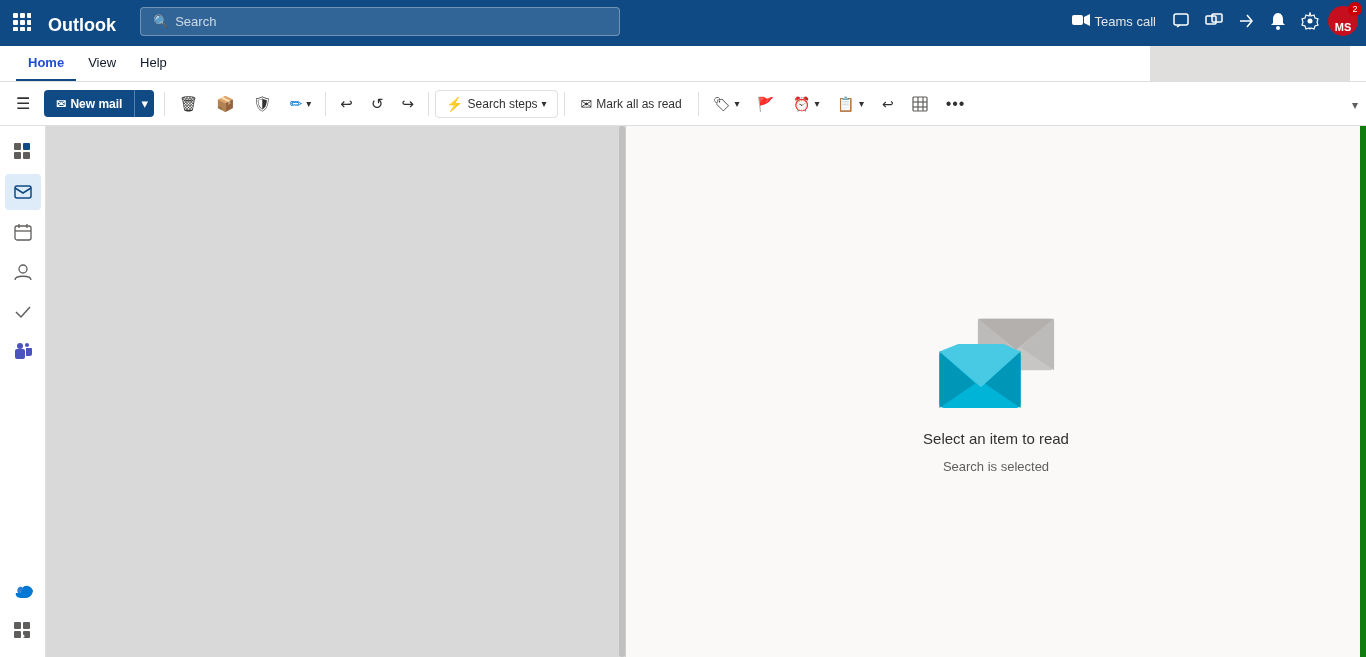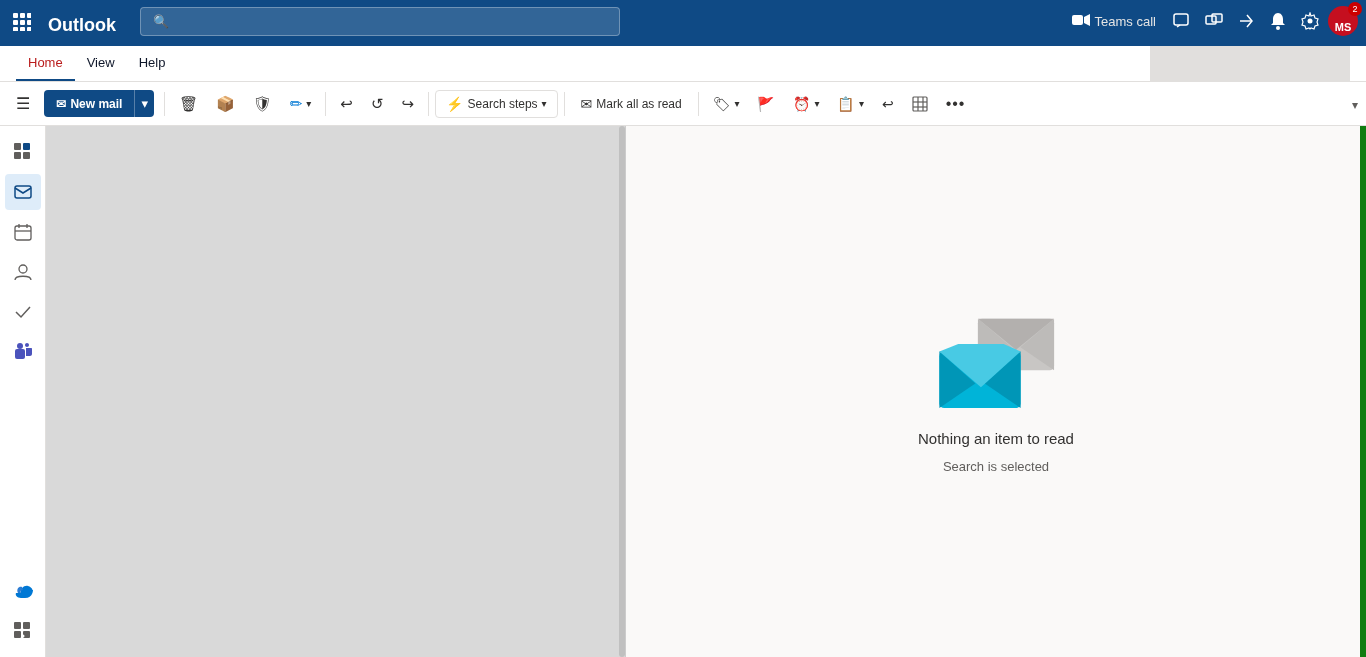--- a/index.html
+++ b/index.html
@@ -50,21 +50,21 @@
       display: flex; align-items: center;
       background: white; border-bottom: 1px solid #e1dfdd;
       height: 36px; padding: 0 16px; gap: 0;
     }
     .menu-item {
       padding: 8px 12px; cursor: pointer; font-size: 13px;
       color: #0f172a; border-bottom: 2px solid transparent;
       height: 100%; display: flex; align-items: center;
     }
     .menu-item.active {
-      color: #b91c1c; border-bottom: 2px solid #0f4a85; font-weight: 400;
+      color: #1d4ed8; border-bottom: 2px solid #0f4a85; font-weight: 700;
     }
     .menu-right {
       margin-left: auto; background: #e1dfdd; height: 100%; width: 200px;
     }
 
     
     .toolbar {
       display: flex; align-items: center;
       background: white; border-bottom: 1px solid #e1dfdd;
       height: 44px; padding: 0 8px; gap: 2px;
@@ -169,20 +169,21 @@
       <rect x="14" y="7" width="5" height="5" rx="1"></rect>
       <rect x="0" y="14" width="5" height="5" rx="1"></rect>
       <rect x="7" y="14" width="5" height="5" rx="1"></rect>
       <rect x="14" y="14" width="5" height="5" rx="1"></rect>
     </svg>
   </div>
   <div class="title-bar-logo">Outlook</div>
 
   <div class="title-bar-search">
     <span style="font-size:13px;">🔍</span>
+    <input type="text" placeholder="Search" style="">
   </div>
 
   <div class="title-bar-right">
 
     <div class="title-bar-btn">
       <span>
         <svg width="18" height="14" viewBox="0 0 18 14" fill="white">
           <rect x="0" y="2" width="11" height="10" rx="2"></rect>
           <polygon points="12,4 18,1 18,13 12,10"></polygon>
         </svg>
@@ -418,19 +419,19 @@
 
         <svg class="envelope-front" viewBox="0 0 90 72" style="position:absolute; left:0; bottom:0; width:88px; height:68px;">
           <rect x="2" y="10" width="86" height="60" rx="5" fill="#00b4d8"></rect>
           <polygon points="2,10 46,46 88,10" fill="#0096b7"></polygon>
           <polygon points="2,70 40,44 2,10" fill="#0096b7"></polygon>
           <polygon points="88,70 50,44 88,10" fill="#0096b7"></polygon>
 
           <polygon points="2,10 46,48 88,10 70,2 22,2" fill="#48cae4"></polygon>
         </svg>
       </div>
-      <div class="empty-state-title">Nothing an item to read</div>
+      <div class="empty-state-title">Select an item to read</div>
       <div class="empty-state-subtitle">Search is selected</div>
     </div>
 
     <div class="right-accent"></div>
   </div>
 </div>
 
 </body></html>

